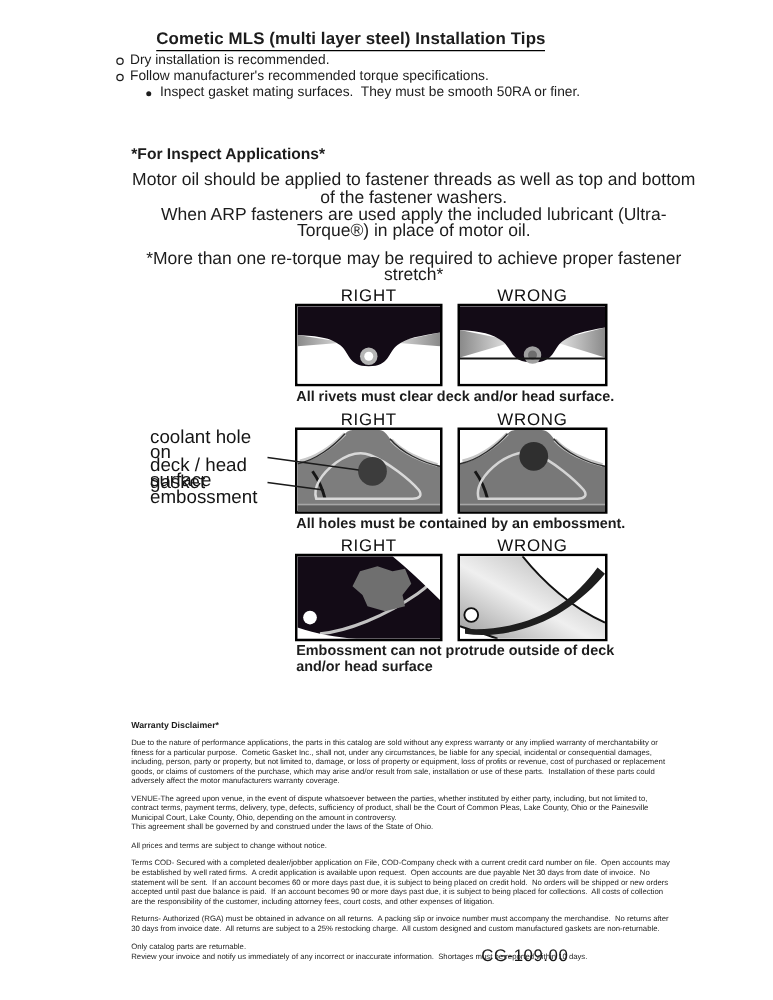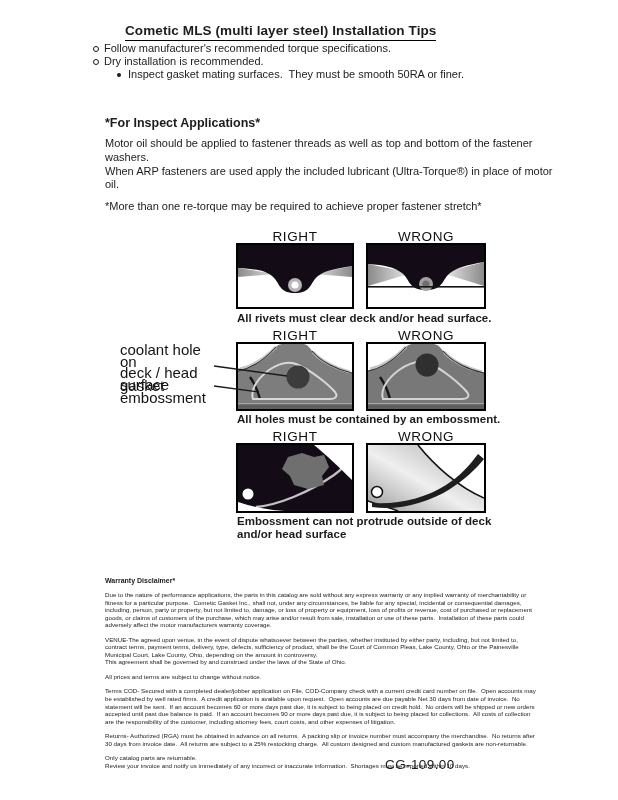--- a/index.html
+++ b/index.html
@@ -12,21 +12,21 @@
   .tips{position:absolute;left:93px;top:42px;width:460px;font-size:11px;line-height:13.2px;}
   .brow{display:flex;align-items:flex-start;}
   .brow.sub{margin-left:24px;}
   .mark{flex:0 0 11px;display:flex;justify-content:flex-start;}
   .odot{width:4px;height:4px;border:1px solid #1c1c1c;border-radius:50%;margin-top:4px;}
   .fdot{width:4px;height:4px;background:#1c1c1c;border-radius:50%;margin-top:4.5px;}
   .btext{white-space:pre-wrap;}
 
   .diesel{position:absolute;left:105px;top:116px;width:452px;}
   .diesel h2{margin:0 0 7px 0;font-size:12.5px;}
-  .diesel p{margin:0 0 7.5px 0;font-size:11px;line-height:13.8px;white-space:pre-wrap;}
+  .diesel p{margin:0 0 7.5px 0;font-size:14px;line-height:13.8px;white-space:pre-wrap;text-align:center;}
 
   .lbl{position:absolute;font-size:13.5px;letter-spacing:0.6px;text-align:center;color:#0f0f0f;}
   .lblL{left:236px;width:118px;}
   .lblR{left:366px;width:120px;}
 
   .dbox{position:absolute;box-sizing:border-box;border:2px solid #000;background:#fff;}
   .dbox svg{display:block;width:100%;height:100%;}
   .bL{left:236px;width:118px;}
   .bR{left:366px;width:120px;}
   .r1{top:243px;height:66px;}
@@ -50,27 +50,27 @@
 
 <div id="page">
 
   <div class="title">Cometic MLS (multi layer steel) Installation Tips</div>
 
   <div class="tips">
     <div class="brow">
       <span class="mark">
           <span class="odot"></span>
         </span>
-      <span class="btext">Follow manufacturer's recommended torque specifications.</span>
+      <span class="btext">Dry installation is recommended.</span>
     </div>
     <div class="brow">
       <span class="mark">
           <span class="odot"></span>
         </span>
-      <span class="btext">Dry installation is recommended.</span>
+      <span class="btext">Follow manufacturer's recommended torque specifications.</span>
     </div>
     <div class="brow sub">
       <span class="mark">
           <span class="fdot"></span>
         </span>
       <span class="btext">Inspect gasket mating surfaces.  They must be smooth 50RA or finer.</span>
     </div>
   </div>
 
   <div class="diesel">

